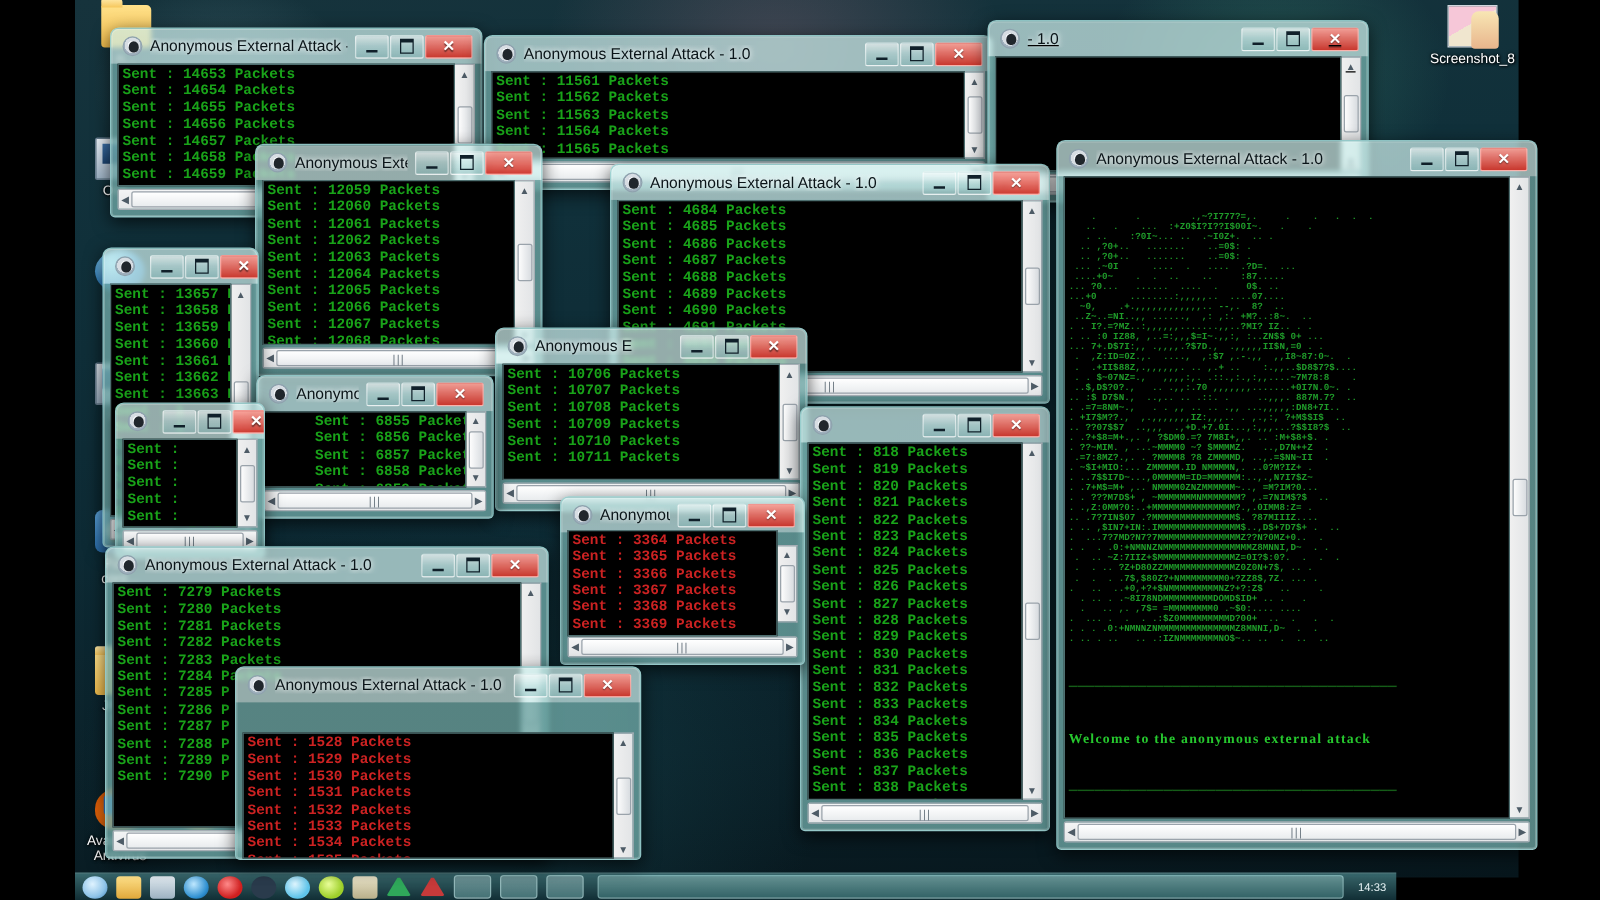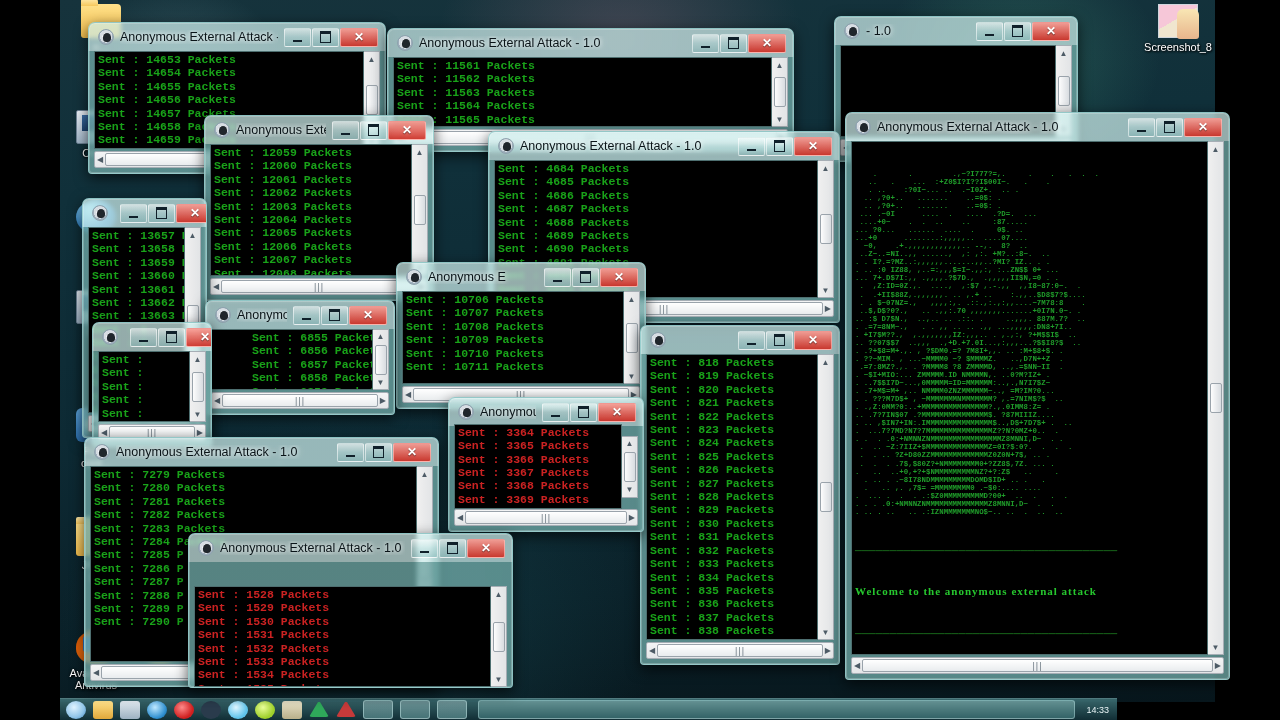--- a/index.html
+++ b/index.html
@@ -300,21 +300,21 @@
             <span class="thumb"></span>
             <span class="arrow">▼</span>
           </div>
         </div>
         <div class="hscroll">
           <span>◀</span>
           <span class="htrack">|||</span>
           <span>▶</span>
         </div>
       </div>
-      <div class="win aero" style="left: 834px; top: 16px; width: 244px; height: 146px; z-index: 12;">
+      <div class="win aero" style="left: 790px; top: 16px; width: 305px; height: 146px; z-index: 12; text-decoration: underline;">
         <div class="titlebar">
           <span class="tb-icon"></span>
           <span class="tb-title">- 1.0</span>
           <span class="tb-buttons">
             <span class="tb-btn min"></span>
             <span class="tb-btn max"></span>
             <span class="tb-btn close">✕</span>
           </span>
         </div>
         <div class="console-wrap" style="height: calc(100% - 47px);">

